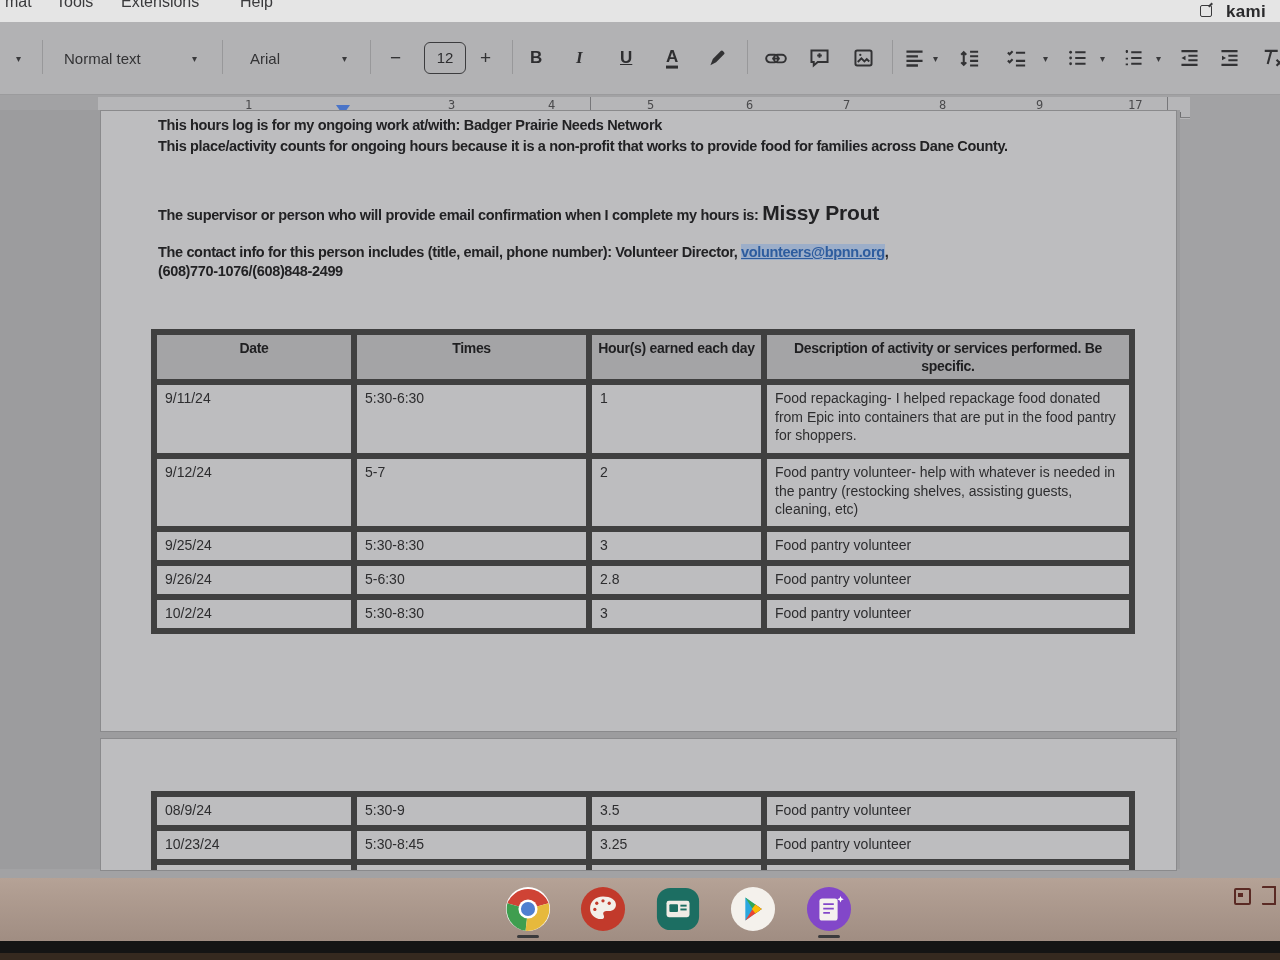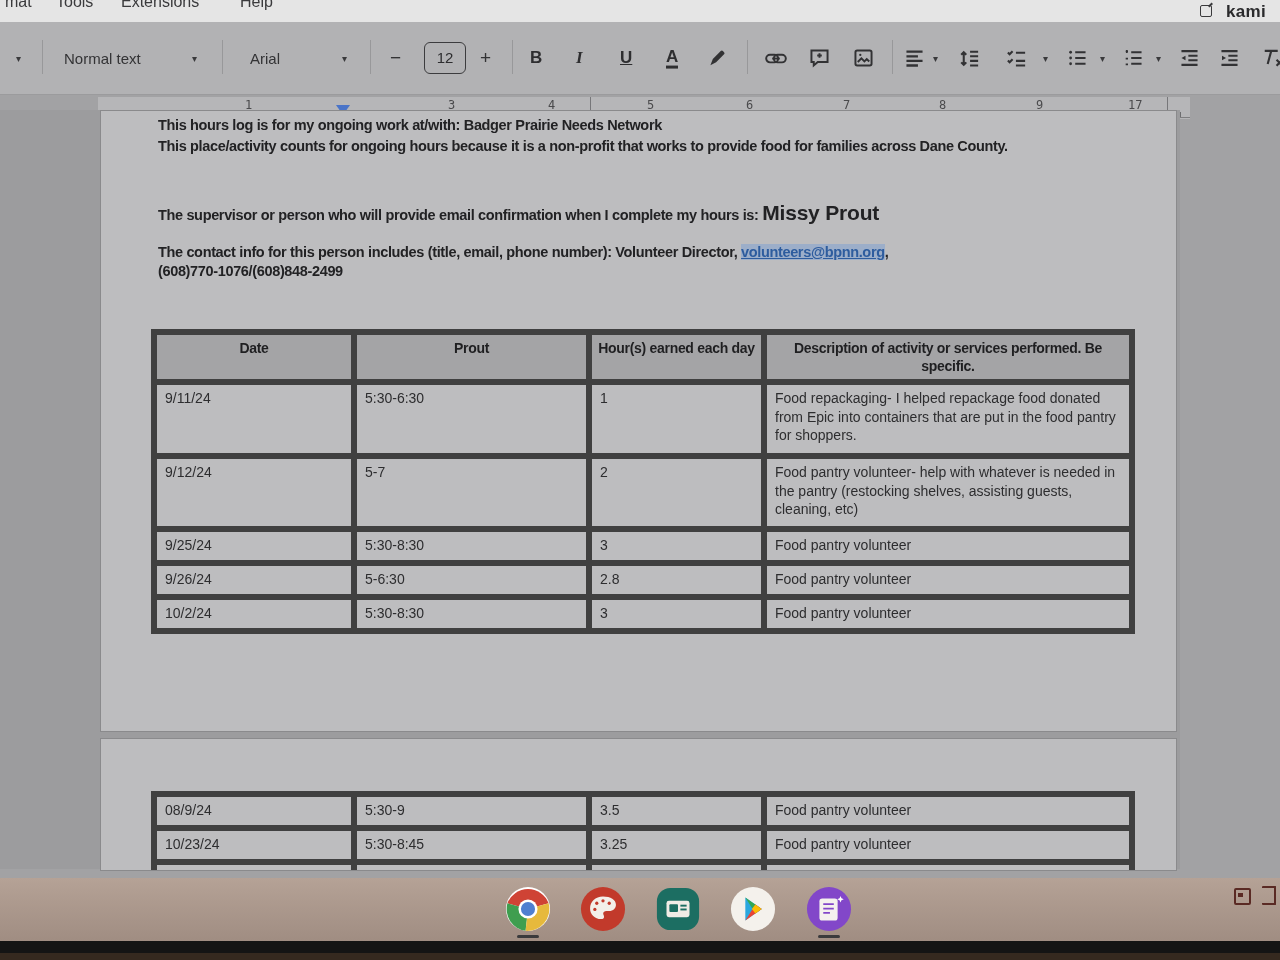--- a/index.html
+++ b/index.html
@@ -220,21 +220,21 @@
       <table class="vtable" style="top:218px">
         <colgroup>
             <col class="col-date">
             <col class="col-times">
             <col class="col-hours">
             <col class="col-desc">
           </colgroup>
         <tbody>
             <tr style="height:48px">
           <th>Date</th>
-          <th>Prout</th>
+          <th>Times</th>
           <th>Hour(s) earned each day</th>
           <th>Description of activity or services performed. Be specific.</th>
         </tr>
         <tr style="height:74px">
           <td>9/11/24</td>
           <td>5:30-6:30</td>
           <td>1</td>
           <td>Food repackaging- I helped repackage food donated from Epic into containers that are put in the food pantry for shoppers.</td>
         </tr>
         <tr style="height:73px">

